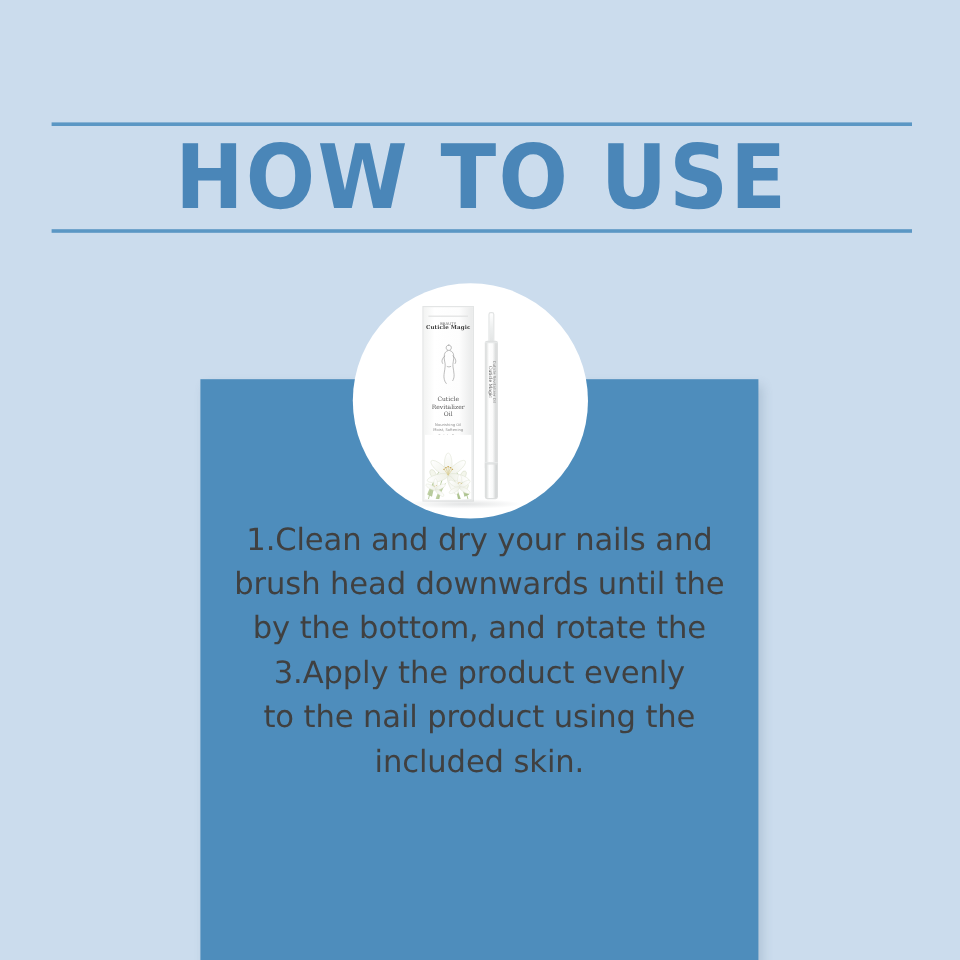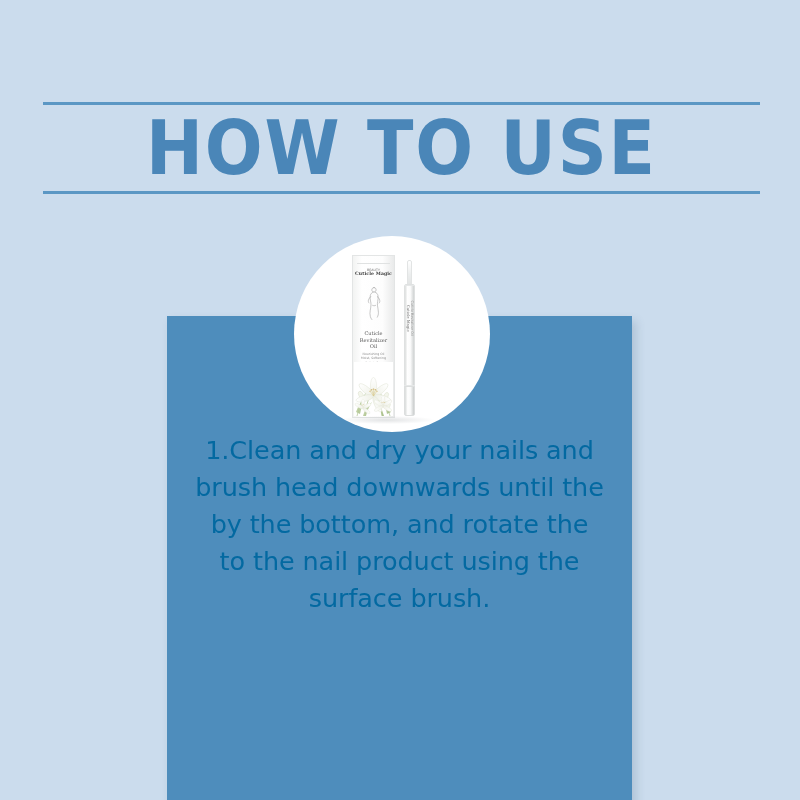--- a/index.html
+++ b/index.html
@@ -67,21 +67,21 @@
     box-shadow: 4px 5px 9px rgba(60, 90, 115, 0.20);
   }
 
   
   .instructions {
     position: absolute;
     left: 167px;
     top: 388px;
     width: 465px;
     text-align: center;
-    color: #0369a1;
+    color: #404040;
     font-family: "DejaVu Sans", sans-serif;
     font-size: 25.5px;
     line-height: 37px;
     font-weight: 400;
     letter-spacing: -0.1px;
   }
   .instructions .line { display: block; white-space: nowrap; }
 
   
   .product-circle {
@@ -404,17 +404,18 @@
       </div>
 
       <div class="shadow-floor"></div>
     </div>
   </div>
 
   <div class="instructions">
     <span class="line">1.Clean and dry your nails and</span>
     <span class="line">brush head downwards until the</span>
     <span class="line">by the bottom, and rotate the</span>
+    <span class="line">3.Apply the product evenly</span>
     <span class="line">to the nail product using the</span>
-    <span class="line">surface brush.</span>
+    <span class="line">included skin.</span>
   </div>
 
 </div>
 
 </body></html>

